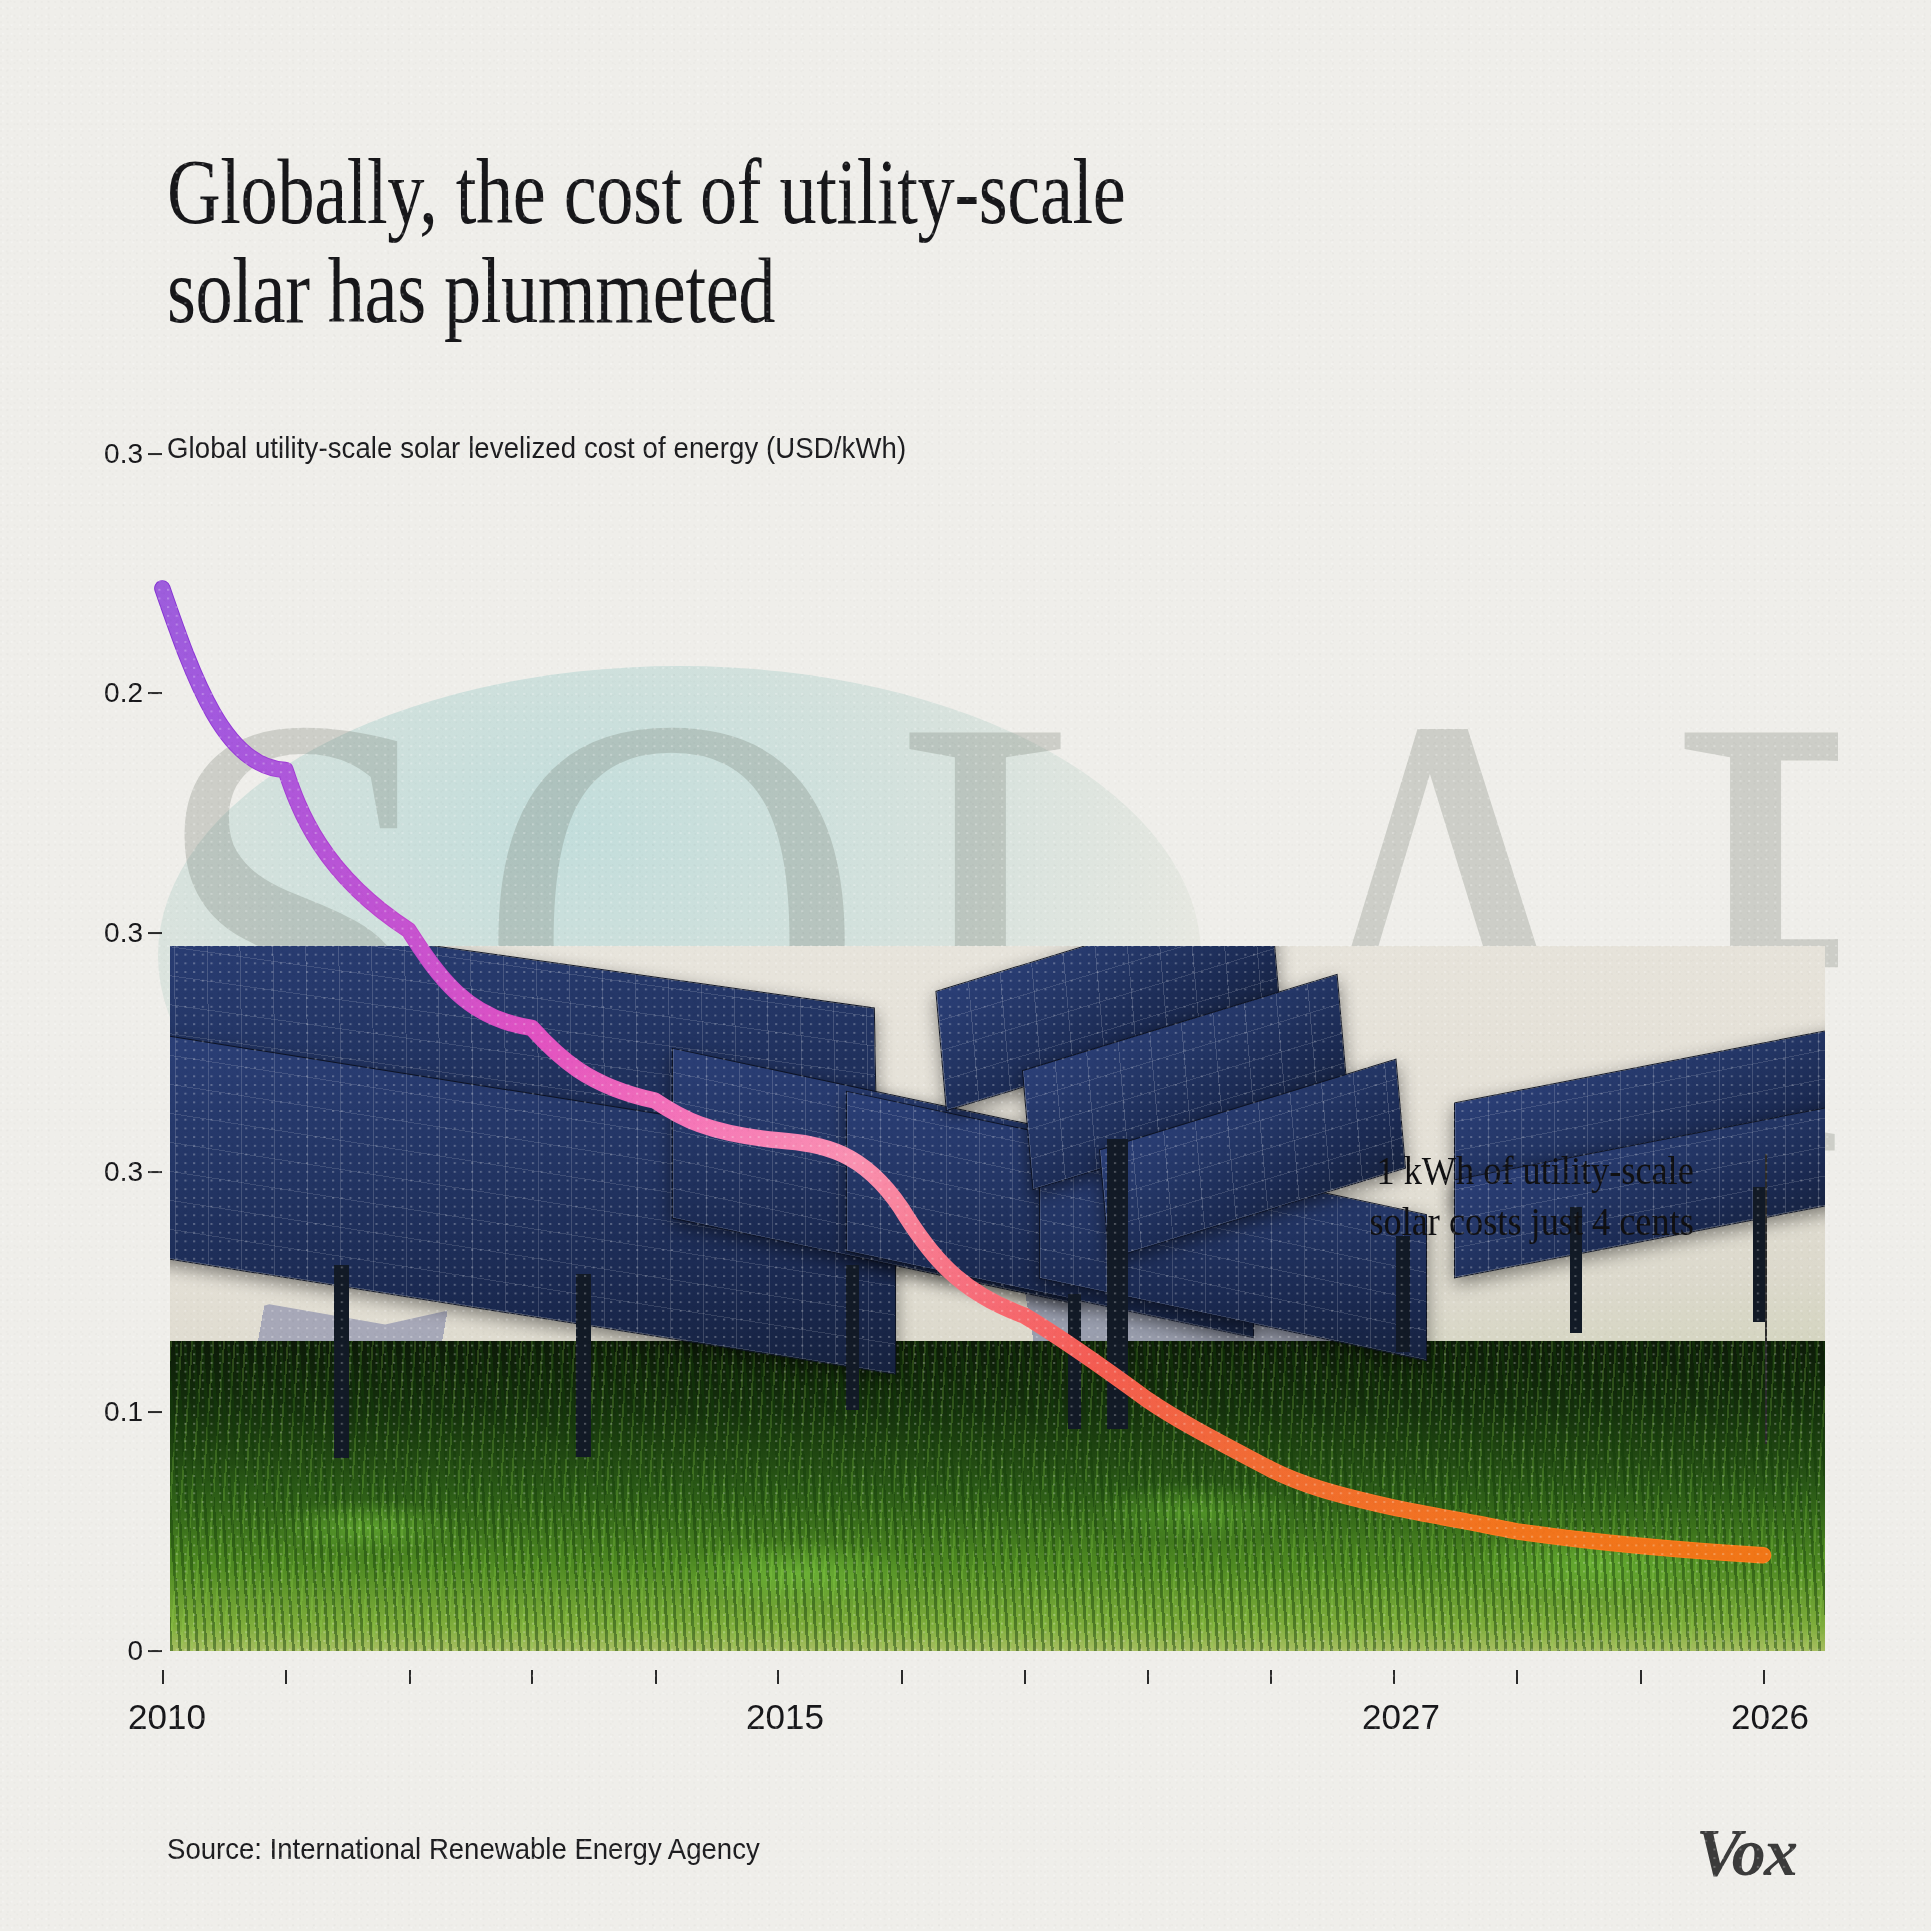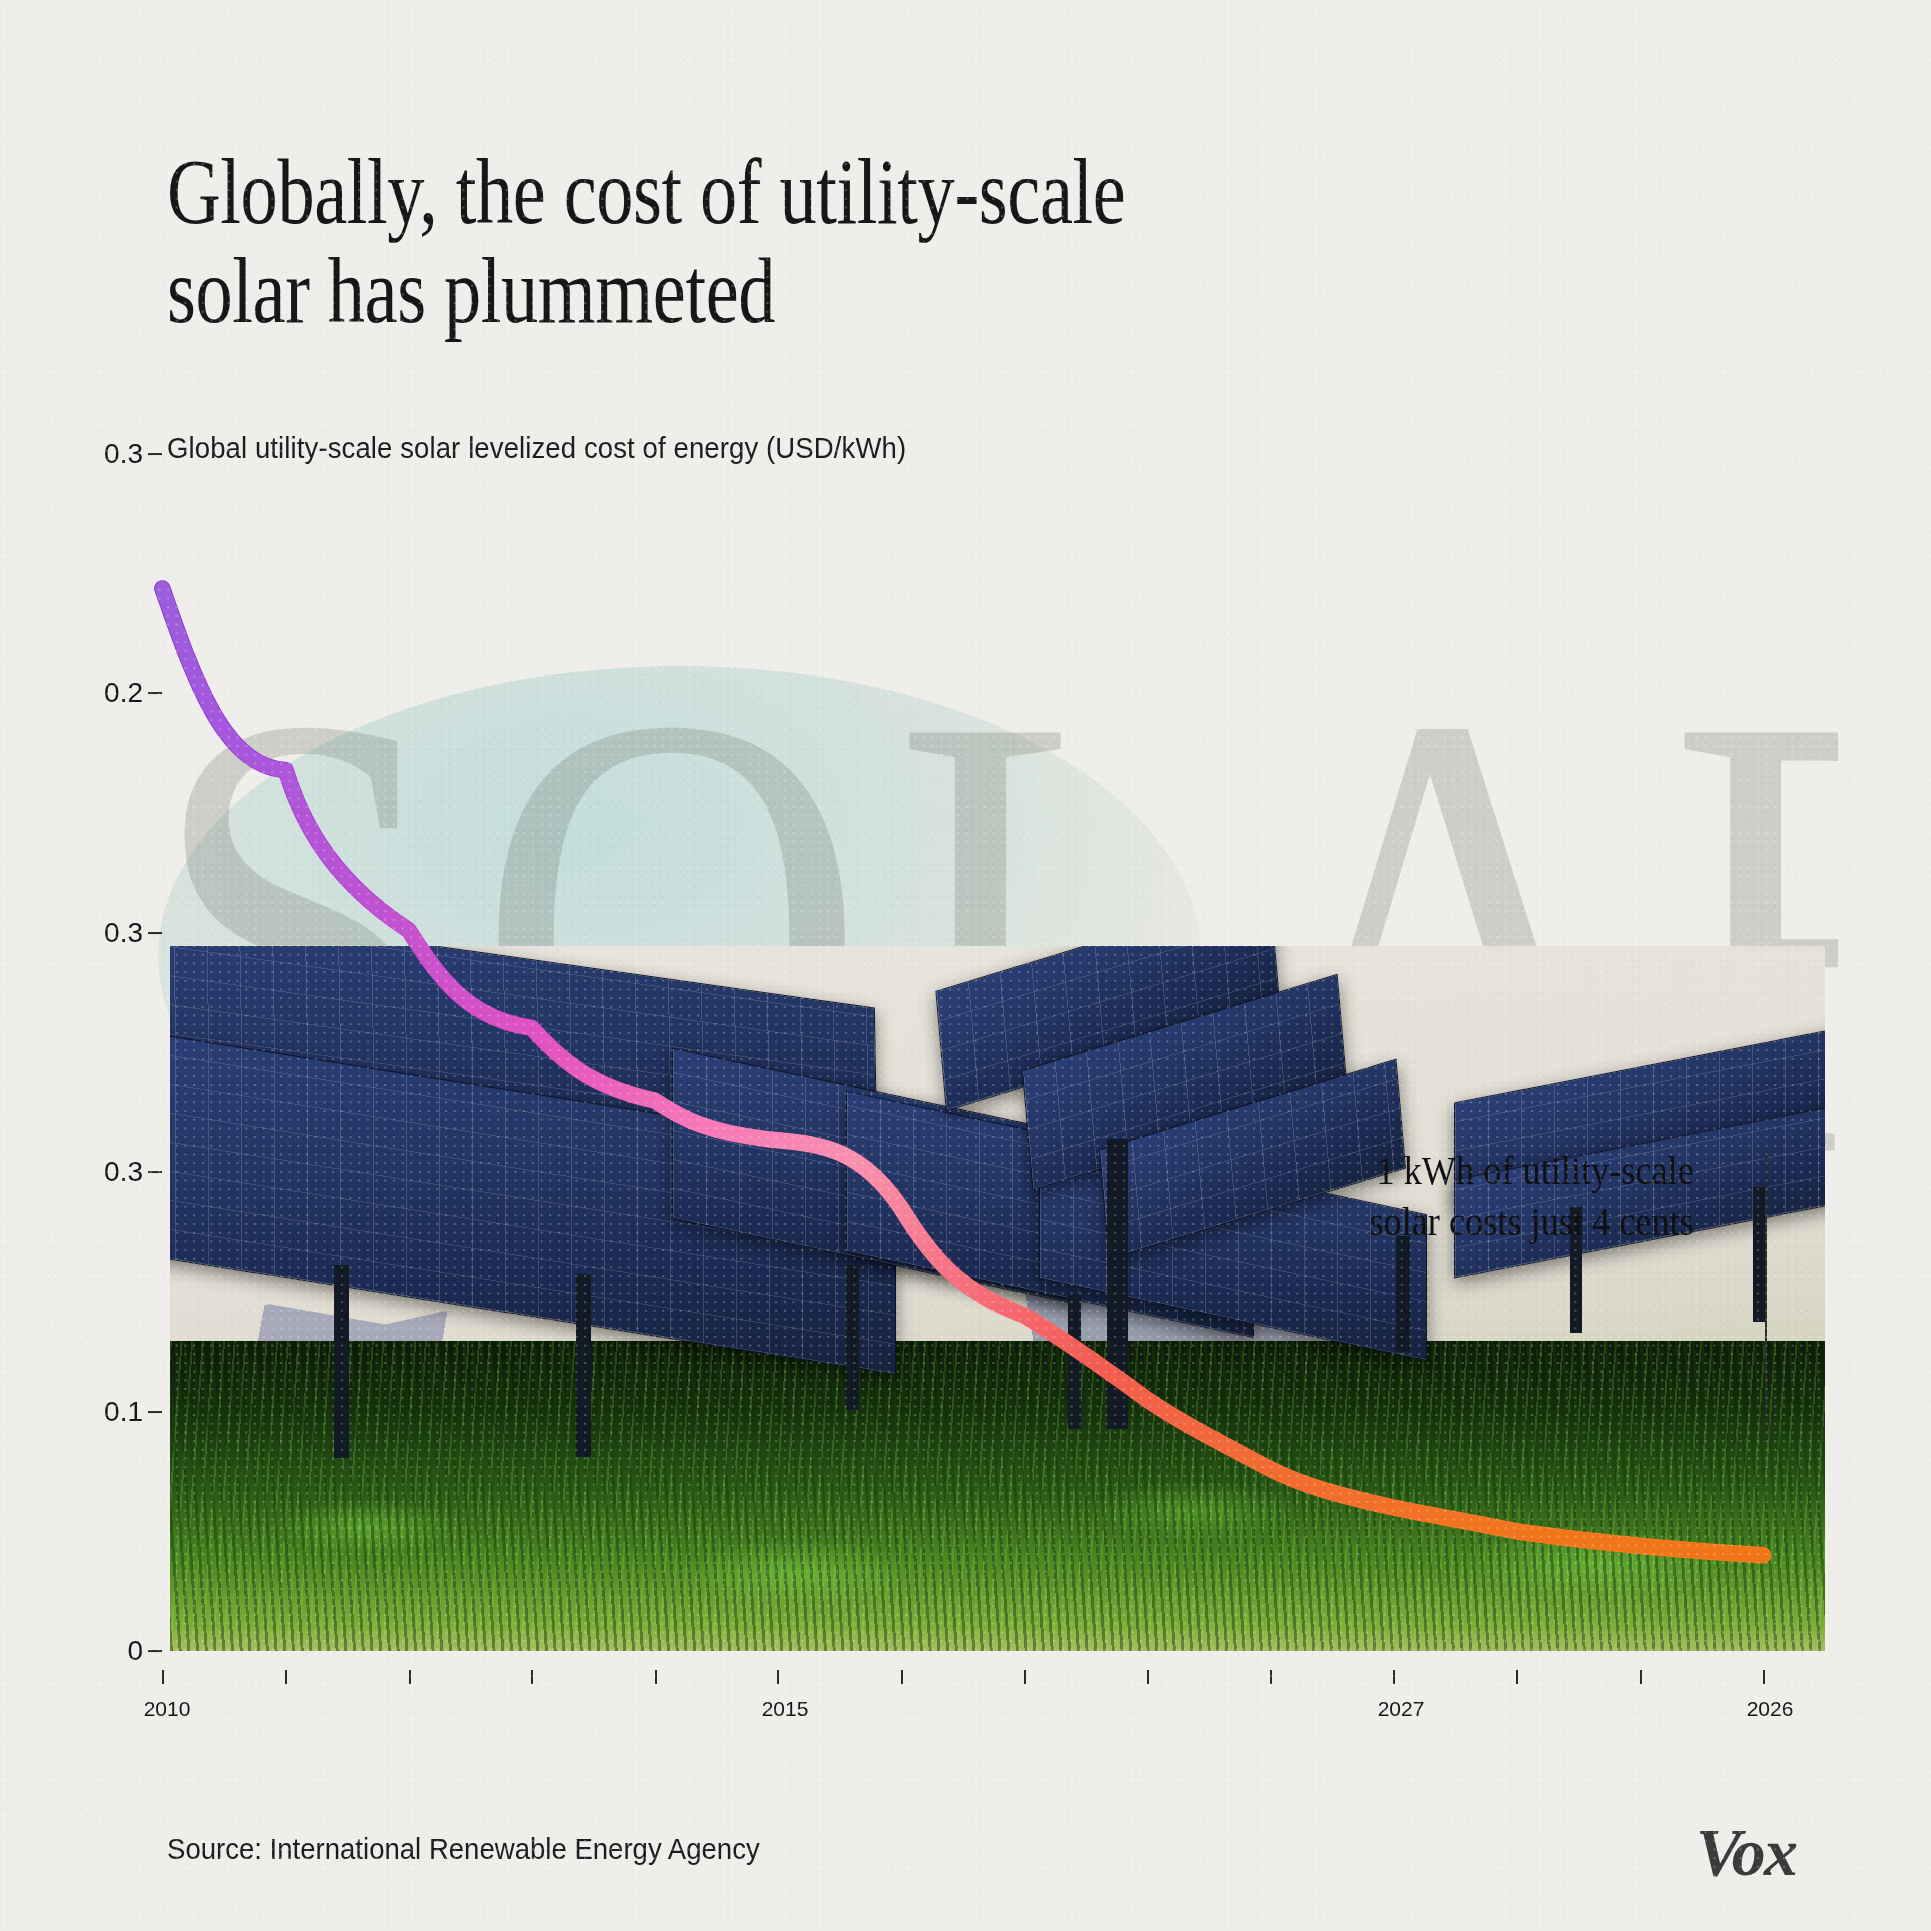--- a/index.html
+++ b/index.html
@@ -40,21 +40,21 @@
   
   #plot{position:absolute;left:0;top:0;width:1931px;height:1931px;}
 
   .ylabel{
     position:absolute;right:0;width:68px;text-align:right;
     font-size:28px;color:#17171a;transform:translateY(-50%);
   }
   .ytick{position:absolute;width:13.5px;height:1.9px;background:#2a2a2a;transform:translateY(-50%);}
   .xtick{position:absolute;width:1.9px;height:13.5px;background:#2a2a2a;}
   .xlabel{
-    position:absolute;font-size:21px;color:#17171a;
+    position:absolute;font-size:35px;color:#17171a;
     transform:translateX(-50%);
   }
 
   
   #photo{
     position:absolute;left:138px;top:946px;width:1655px;height:705px;
     overflow:hidden;
   }
   #photo .sky{
     position:absolute;inset:0;

